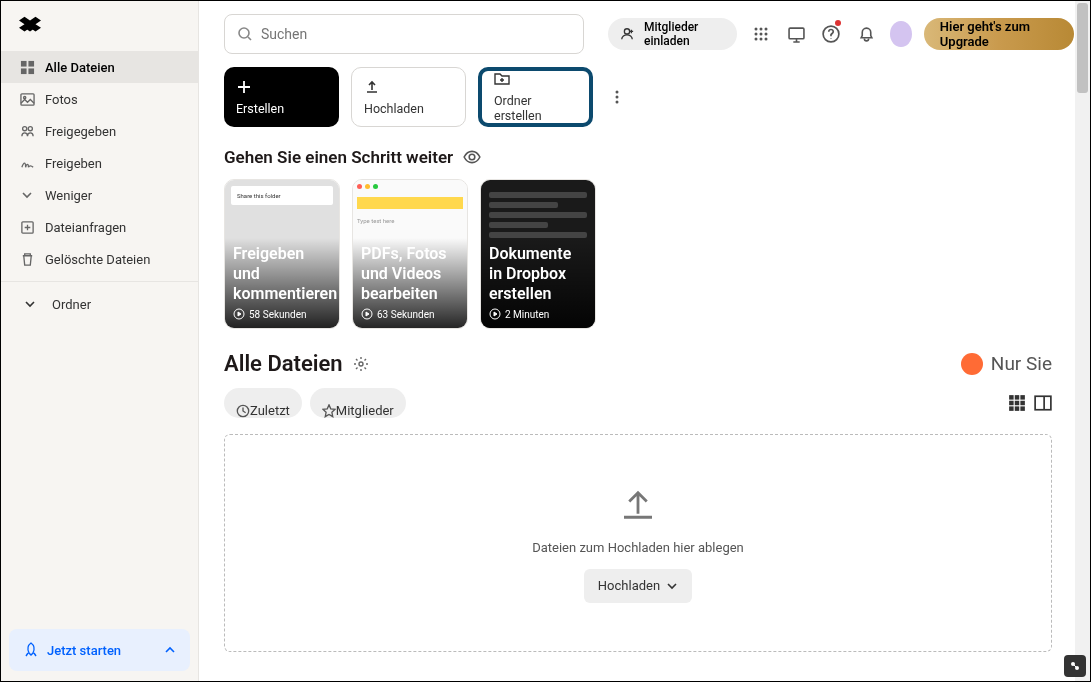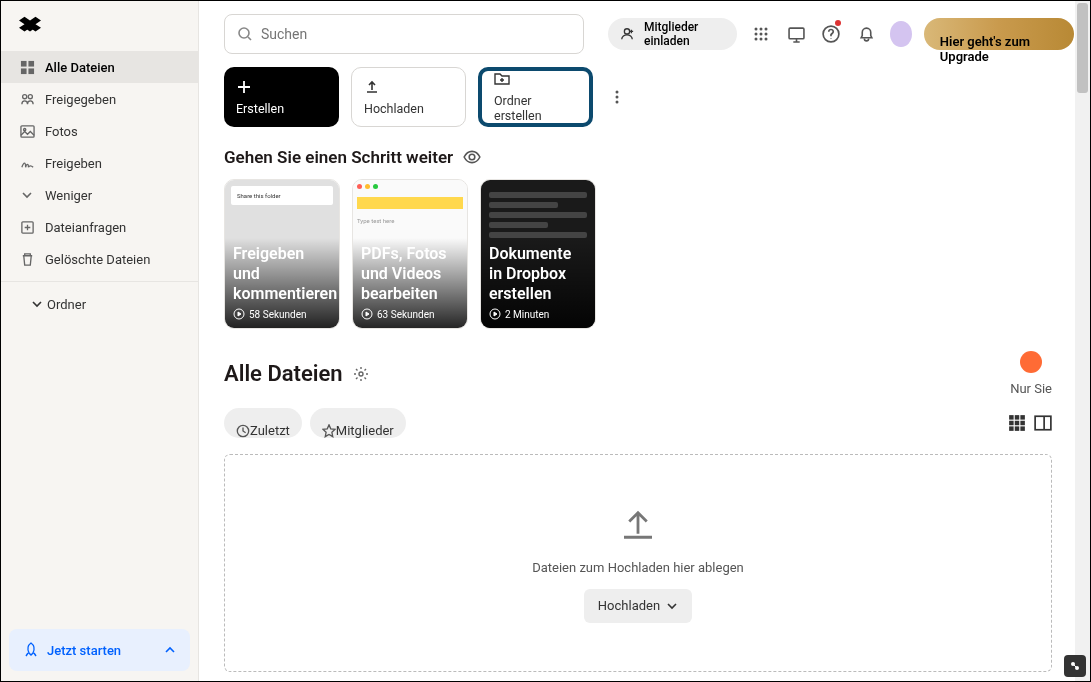--- a/index.html
+++ b/index.html
@@ -4,33 +4,33 @@
 <style>
 * { margin:0; padding:0; box-sizing:border-box; font-family:-apple-system,BlinkMacSystemFont,"Segoe UI",Roboto,sans-serif; }
 body { width:1091px; height:682px; background:#fff; overflow:hidden; position:relative; border:1px solid #000; }
 .sidebar { position:absolute; left:0; top:0; width:198px; height:680px; background:#f7f5f2; border-right:1px solid #e7e5e2; }
 .logo-area { height:50px; display:flex; align-items:center; padding-left:18px; }
 .sidebar-list { list-style:none; }
 .sidebar-item { display:flex; align-items:center; height:32px; padding-left:18px; font-size:13px; color:#333; cursor:pointer; gap:10px; }
 .sidebar-item.active { background:#e7e5e2; color:#000; font-weight:500; }
 .sidebar-item .icon { width:16px; height:16px; display:flex; align-items:center; justify-content:center; color:#666; }
 .sidebar-divider { height:1px; background:#e7e5e2; margin:6px 0; }
-.sidebar-folders { display:flex; align-items:center; height:32px; padding-left:30px; font-size:13px; color:#333; gap:4px; cursor:pointer; }
+.sidebar-folders { display:flex; align-items:center; height:32px; padding-left:23px; font-size:13px; color:#333; gap:16px; cursor:pointer; }
 .get-started { position:absolute; bottom:10px; left:8px; right:8px; background:#e8f0fe; border-radius:8px; height:42px; display:flex; align-items:center; padding:0 14px; justify-content:space-between; cursor:pointer; }
 .get-started-left { display:flex; align-items:center; gap:8px; color:#0061fe; font-size:13px; font-weight:500; }
 .main { position:absolute; left:199px; top:0; right:16px; bottom:0; overflow:hidden; }
 .topbar { height:56px; display:flex; align-items:center; gap:12px; padding:10px 0 0 24px; }
 .search { flex:0 0 360px; height:40px; border:1px solid #d8d6d3; border-radius:8px; display:flex; align-items:center; padding:0 12px; gap:8px; }
 .search input { border:none; outline:none; flex:1; font-size:14px; background:transparent; }
 .top-spacer { flex:1; }
 .top-pill { background:#eee; border-radius:18px; height:32px; display:flex; align-items:center; gap:10px; padding:0 12px; font-size:12px; font-weight:500; cursor:pointer; }
 .top-icon-btn { width:28px; height:28px; display:flex; align-items:center; justify-content:center; color:#555; cursor:pointer; position:relative; }
 .badge-dot { position:absolute; top:0; right:2px; width:6px; height:6px; background:#d33; border-radius:50%; }
 .avatar { width:26px; height:26px; border-radius:50%; background:#d4c4f0; cursor:pointer; }
-.upgrade-btn { background:linear-gradient(90deg,#d9b878,#c99a4d,#b88935); color:#000; border-radius:18px; height:28px; padding:16px 16px; display:flex; align-items:flex-start; font-size:13px; font-weight:600; cursor:pointer; }
+.upgrade-btn { background:linear-gradient(90deg,#d9b878,#c99a4d,#b88935); color:#000; border-radius:18px; height:28px; padding:16px 16px; display:flex; align-items:center; font-size:13px; font-weight:600; cursor:pointer; }
 .actions-row { display:flex; gap:12px; padding:10px 0 0 24px; align-items:center; }
 .action-card { width:115px; height:60px; border-radius:10px; display:flex; flex-direction:column; justify-content:center; padding:0 12px; gap:6px; cursor:pointer; border:1px solid #d8d6d3; background:#fff; font-size:12.5px; color:#333; }
 .action-card.dark { background:#000; color:#fff; border:none; }
 .action-card.highlight { border:4px solid #0c4a6e; }
 .action-card .icon { width:16px; height:16px; }
 .more-dots { margin-left:4px; cursor:pointer; color:#555; }
 .section { padding:20px 0 0 24px; }
 .sec-title-row { display:flex; align-items:center; gap:10px; }
 .sec-title { font-size:17px; font-weight:600; color:#1e1919; }
 .tips-row { display:flex; gap:12px; margin-top:12px; }
@@ -39,21 +39,21 @@
 .tip-overlay { position:absolute; left:0; right:0; bottom:0; background:linear-gradient(transparent,rgba(0,0,0,0.85)); color:#fff; padding:6px 8px 8px; }
 .tip-title { font-size:16px; font-weight:600; line-height:1.25; }
 .tip-dur { display:flex; align-items:center; gap:4px; font-size:10px; margin-top:4px; }
 .tip-mock-dots { display:flex; gap:3px; padding:4px; }
 .tip-mock-dot { width:5px; height:5px; border-radius:50%; }
 .tip-mock-dark { background:#1a1a1a; height:100%; padding:8px; }
 .tip-mock-line { height:6px; background:#444; margin:4px 0; border-radius:2px; }
 .files-header { display:flex; align-items:center; justify-content:space-between; padding:22px 22px 0 24px; }
 .files-title-wrap { display:flex; align-items:center; gap:10px; }
 .files-title { font-size:22px; font-weight:600; color:#1e1919; }
-.privacy { display:flex; align-items:center; gap:8px; font-size:13px; color:#555;flex-direction:column; }
+.privacy { display:flex; align-items:center; gap:8px; font-size:19px; color:#555; }
 .privacy-circle { width:22px; height:22px; border-radius:50%; background:#ff6b35; }
 .filter-row { display:flex; align-items:center; justify-content:space-between; padding:12px 22px 0 24px; }
 .chips { display:flex; gap:8px; }
 .chip { display:flex; align-items:flex-end; gap:0; background:#eee; border-radius:16px; height:30px; padding:0 12px; font-size:13px; color:#333; cursor:pointer; }
 .view-toggles { display:flex; gap:8px; }
 .drop-zone { margin:16px 22px 0 24px; border:1px dashed #bbb; border-radius:6px; height:218px; display:flex; flex-direction:column; align-items:center; justify-content:center; gap:14px; }
 .drop-text { font-size:13px; color:#555; }
 .upload-btn { background:#eee; border-radius:6px; height:34px; padding:0 14px; display:flex; align-items:center; gap:6px; font-size:13px; color:#333; cursor:pointer; }
 .scrollbar { position:absolute; right:0; top:0; width:15px; height:680px; background:#f1f1f1; }
 .scroll-thumb { position:absolute; right:2px; top:2px; width:11px; height:90px; background:#c1c1c1; border-radius:3px; }
@@ -81,36 +81,36 @@
             <rect x="9" y="1" width="6" height="6" fill="currentColor"></rect>
             <rect x="1" y="9" width="6" height="6" fill="currentColor"></rect>
             <rect x="9" y="9" width="6" height="6" fill="currentColor"></rect>
           </svg>
         </span>
       <span>Alle Dateien</span>
     </li>
     <li class="sidebar-item">
       <span class="icon">
           <svg width="15" height="15" viewBox="0 0 16 16" fill="none" stroke="currentColor" stroke-width="1.4">
+            <rect x="1" y="2" width="14" height="12" rx="1"></rect>
+            <circle cx="5" cy="6" r="1.2"></circle>
+            <path d="M1 12l4-4 3 3 3-3 4 4"></path>
+          </svg>
+        </span>
+      <span>Fotos</span>
+    </li>
+    <li class="sidebar-item">
+      <span class="icon">
+          <svg width="15" height="15" viewBox="0 0 16 16" fill="none" stroke="currentColor" stroke-width="1.4">
             <circle cx="5" cy="5" r="2.2"></circle>
             <circle cx="11" cy="5" r="2.2"></circle>
             <path d="M2 13c0-2 1.5-3.5 3-3.5s3 1.5 3 3.5M8 13c0-2 1.5-3.5 3-3.5s3 1.5 3 3.5"></path>
           </svg>
         </span>
       <span>Freigegeben</span>
-    </li>
-    <li class="sidebar-item">
-      <span class="icon">
-          <svg width="15" height="15" viewBox="0 0 16 16" fill="none" stroke="currentColor" stroke-width="1.4">
-            <rect x="1" y="2" width="14" height="12" rx="1"></rect>
-            <circle cx="5" cy="6" r="1.2"></circle>
-            <path d="M1 12l4-4 3 3 3-3 4 4"></path>
-          </svg>
-        </span>
-      <span>Fotos</span>
     </li>
     <li class="sidebar-item">
       <span class="icon">
           <svg width="15" height="15" viewBox="0 0 16 16" fill="none" stroke="currentColor" stroke-width="1.4">
             <path d="M2 12c2-6 4-6 4 0 1-4 3-4 3 0 1-2 3-2 5 0"></path>
           </svg>
         </span>
       <span>Freigeben</span>
     </li>
     <li class="sidebar-item">

